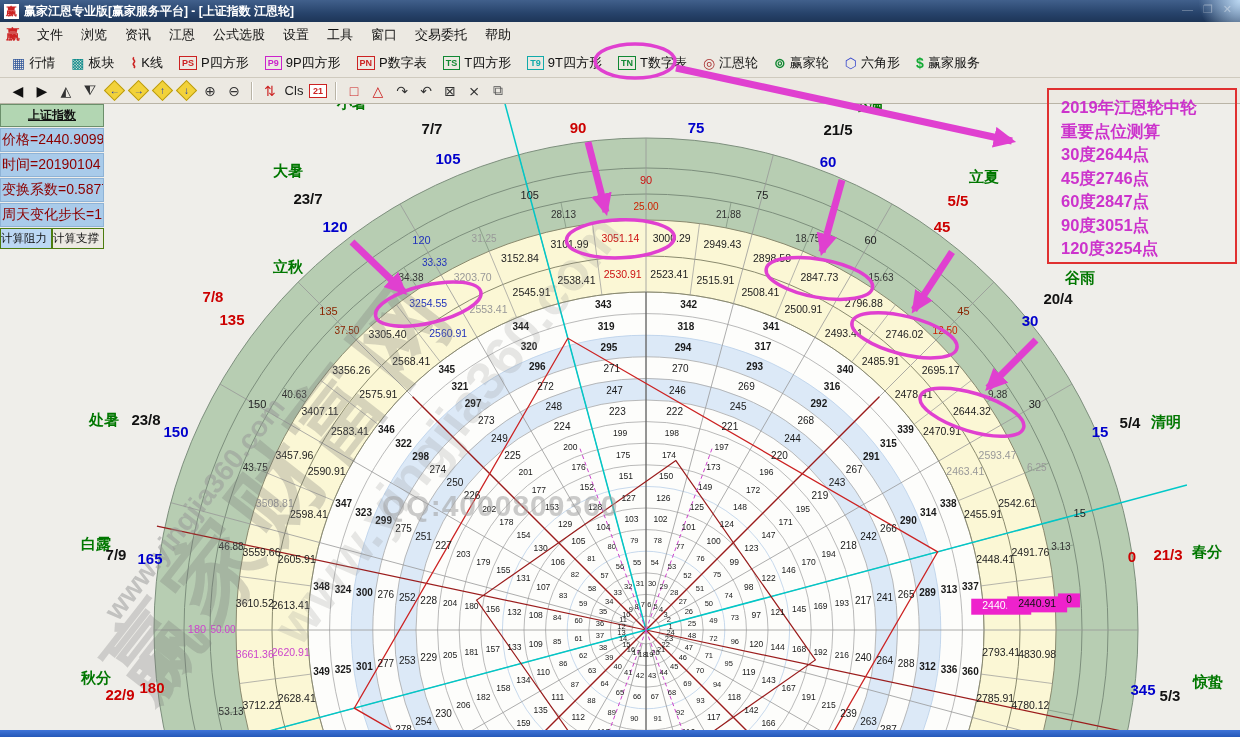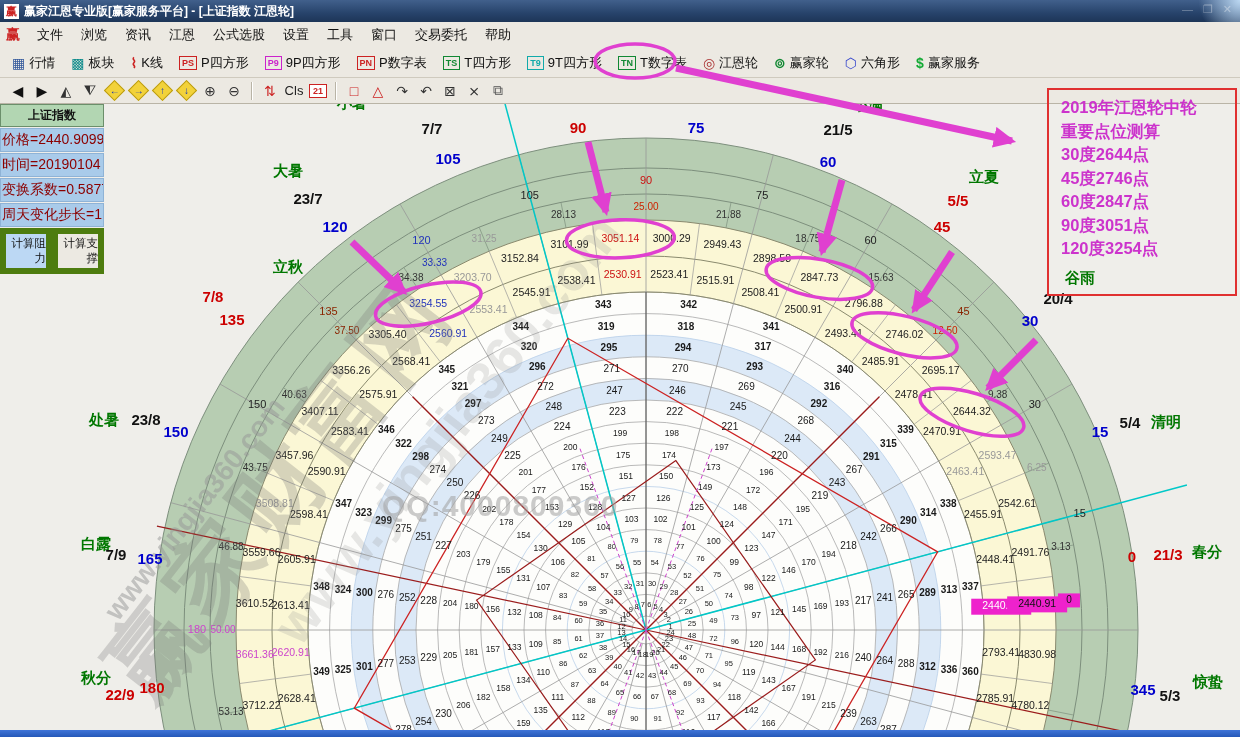--- a/index.html
+++ b/index.html
@@ -29,30 +29,30 @@
     border-bottom:1px solid #b9b4a6;display:flex;align-items:center;padding-left:6px;box-sizing:border-box;}
   .td-item{display:flex;align-items:center;justify-content:center;width:24px;height:20px;font-size:14px;}
   .td-sep{width:1px;height:18px;background:#b9b4a6;border-right:1px solid #fff;margin:0 5px;}
   .diamond{width:13px;height:13px;background:#f2d23a;border:1px solid #b99a10;transform:rotate(45deg);
     display:flex;align-items:center;justify-content:center;}
   .diamond span{transform:rotate(-45deg);font-size:10px;color:#1133bb;font-weight:bold;}
   .cal{border:1px solid #c22;background:#fff;color:#c22;font-size:9px;font-weight:bold;padding:1px 3px;line-height:10px;}
   .clsbtn{font-size:13px;color:#222;}
   
   #info-panel{position:absolute;left:0;top:104px;width:104px;z-index:5;font-size:12px;}
-  #info-title{background:#b2d6b2;border:1px solid #6b8f6b;text-align:center;padding:2px 0;color:#111;font-weight:bold;}
+  #info-title{background:#b2d6b2;border:1px solid #6b8f6b;text-align:center;padding:2px 0;color:#111;font-weight:bold;text-decoration:underline;}
   .info-row{background:#a9cbea;border:1px solid #8fb3d6;margin-top:1px;padding:2px 1px;color:#8b0000;
     white-space:nowrap;overflow:hidden;font-size:14px;}
   #info-buttons{display:flex;margin-top:1px;}
-  .info-btn{flex:1;text-align:right;border:6px solid #4d7c0f;padding:2px 0;font-size:11.5px;background:#ece9e2;color:#111;}
+  .info-btn{flex:1;text-align:left;border:1px solid #4d7c0f;padding:2px 0;font-size:11.5px;background:#ece9e2;color:#111;}
   .info-btn.active{background:#bcd8f4;}
   
   #wheel-svg{position:absolute;left:0;top:104px;}
   #anno-svg{position:absolute;left:0;top:0;z-index:20;pointer-events:none;}
-  #annotation-box{position:absolute;right:3px;top:88px;width:190px;height:208px;z-index:15;
+  #annotation-box{position:absolute;right:3px;top:88px;width:190px;height:176px;z-index:15;
     border:2px solid #e03030;color:#cc33cc;font-size:16.5px;font-weight:bold;
     padding:6px 0 0 12px;box-sizing:border-box;line-height:23.5px;background:rgba(239,238,234,0.0);}
   #taskbar{position:absolute;left:0;bottom:0;width:100%;height:7px;z-index:30;
     background:linear-gradient(#3f74d8,#2558b8);}
 </style>
 </head>
 <body>
 
 <div id="screen">
 

